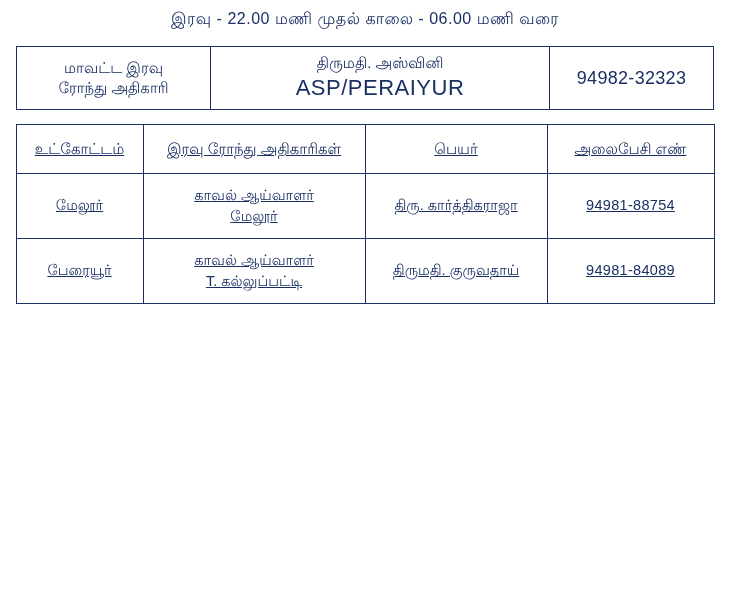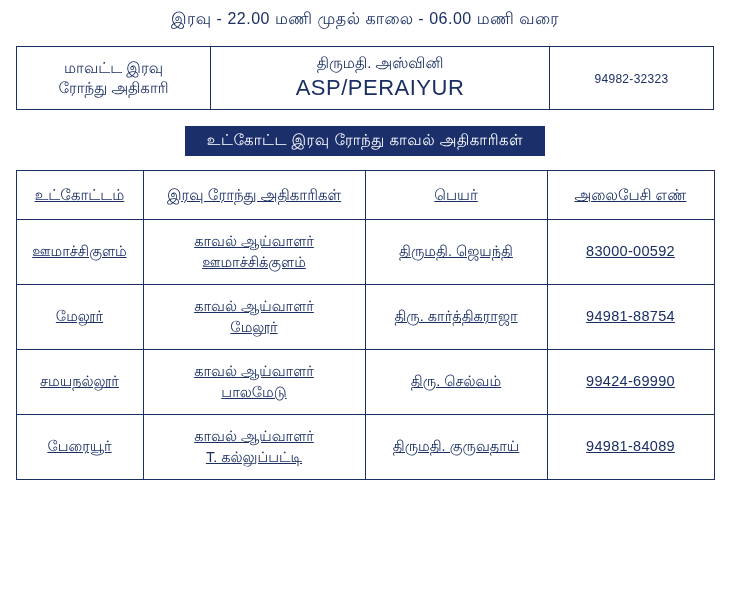--- a/index.html
+++ b/index.html
@@ -46,21 +46,21 @@
     line-height: 1.35;
   }
   .asp-left { width: 185px; }
   .asp-mid  { width: 330px; }
   .asp-right{ width: 155px; }
   .asp-mid .eng {
     font-size: 22px;
     letter-spacing: 0.5px;
   }
   .asp-right .num {
-    font-size: 12px;
+    font-size: 18px;
     letter-spacing: 0.3px;
     margin-top: 44px;
   }
   
   .banner-wrap {
     text-align: center;
     margin-top: 16px;
   }
   .banner {
     display: inline-block;
@@ -122,60 +122,39 @@
           <span>திருமதி. அஸ்வினி</span>
           <span class="eng">ASP/PERAIYUR</span>
         </td>
         <td class="asp-right">
           <span class="num">94982-32323</span>
         </td>
       </tr>
     </tbody>
   </table>
 
-  <div class="banner-wrap">
-    <div class="banner">உட்கோட்ட இரவு ரோந்து காவல் அதிகாரிகள்</div>
-  </div>
 
   <table class="main-table">
     <thead>
       <tr>
         <th class="col-1">உட்கோட்டம்</th>
         <th class="col-2">இரவு ரோந்து அதிகாரிகள்</th>
         <th class="col-3">பெயர்</th>
         <th class="col-4">அலைபேசி எண்</th>
       </tr>
     </thead>
     <tbody>
       <tr>
-        <td>ஊமாச்சிகுளம்</td>
-        <td class="cell-two-line">
-          <span>காவல்  ஆய்வாளர்</span>
-          <span>ஊமாச்சிக்குளம்</span>
-        </td>
-        <td>திருமதி. ஜெயந்தி</td>
-        <td class="phone">83000-00592</td>
-      </tr>
-      <tr>
         <td>மேலூர்</td>
         <td class="cell-two-line">
           <span>காவல்  ஆய்வாளர்</span>
           <span>மேலூர்</span>
         </td>
         <td>திரு. கார்த்திகராஜா</td>
         <td class="phone">94981-88754</td>
-      </tr>
-      <tr>
-        <td>சமயநல்லூர்</td>
-        <td class="cell-two-line">
-          <span>காவல் ஆய்வாளர்</span>
-          <span>பாலமேடு</span>
-        </td>
-        <td>திரு. செல்வம்</td>
-        <td class="phone">99424-69990</td>
       </tr>
       <tr>
         <td>பேரையூர்</td>
         <td class="cell-two-line">
           <span>காவல் ஆய்வாளர்</span>
           <span>T. கல்லுப்பட்டி</span>
         </td>
         <td>திருமதி. குருவதாய்</td>
         <td class="phone">94981-84089</td>
       </tr>

